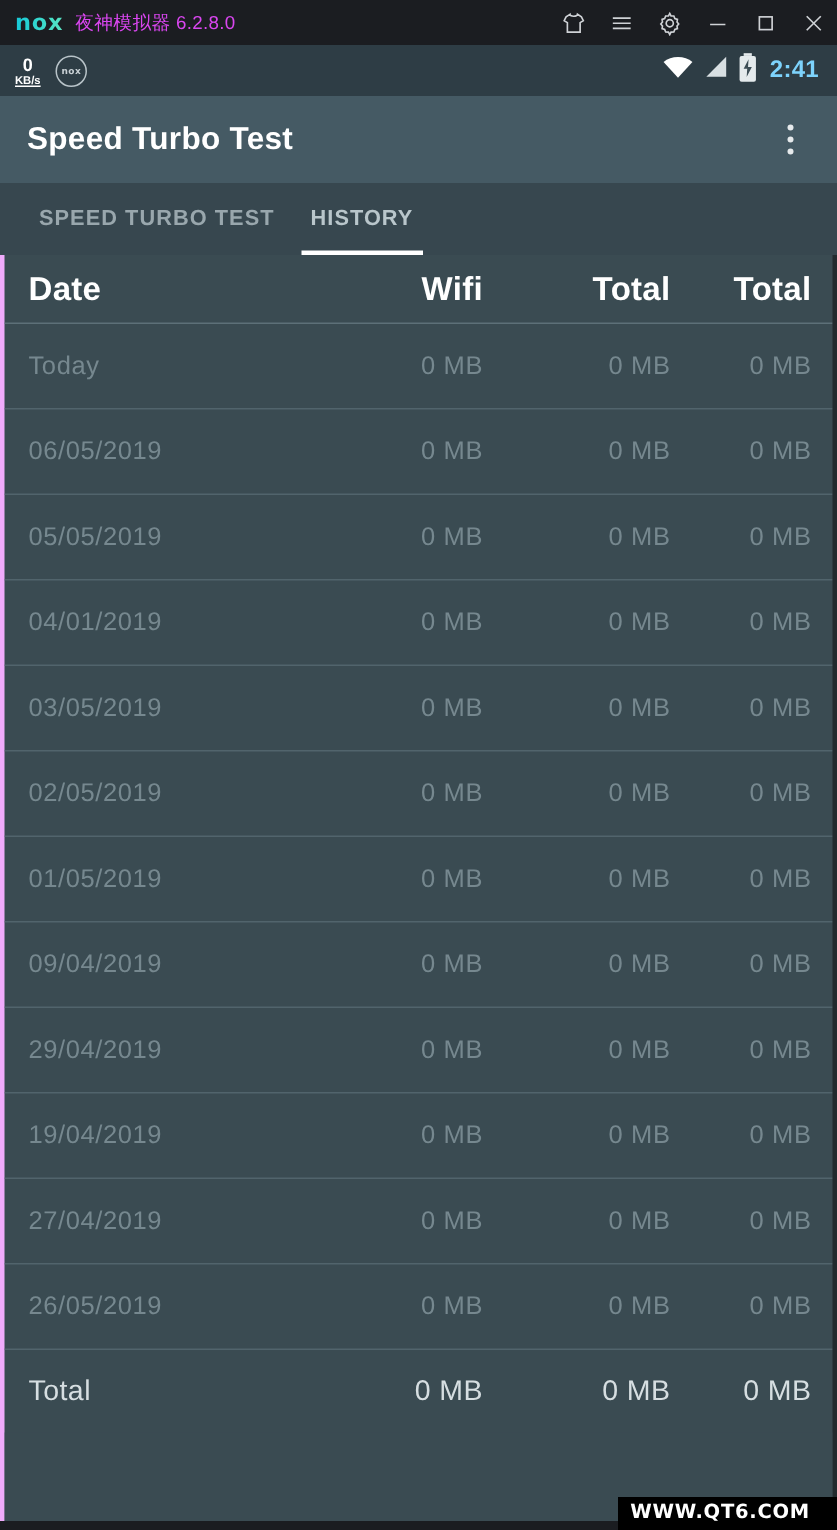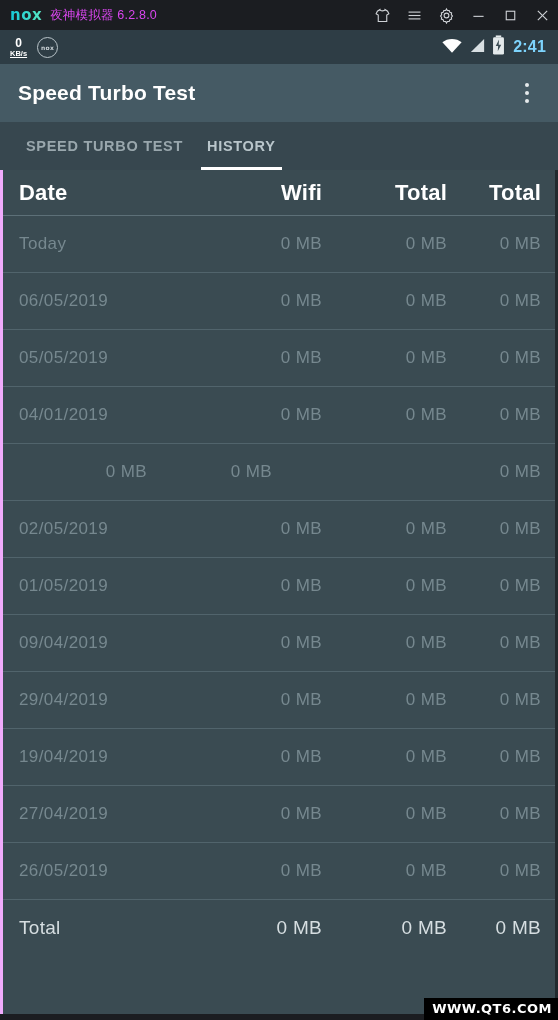--- a/index.html
+++ b/index.html
@@ -240,21 +240,21 @@
   .watermark {
     position: absolute;
     right: 0;
     bottom: 0;
     background: #000000;
     color: #ffffff;
     font-family: "DejaVu Sans", sans-serif;
     font-size: 13px;
     font-weight: bold;
     letter-spacing: 0.5px;
-    padding: 4px 6px 5px 8px;
+    padding: 4px 18px 5px 8px;
     line-height: 1;
   }
 </style>
 </head>
 <body>
 
 <div class="emulator-window">
 
   <div class="titlebar">
     <span class="nox-logo">nox</span>
@@ -375,20 +375,21 @@
       <div class="c-mobile">0 MB</div>
       <div class="c-total">0 MB</div>
     </div>
     <div class="row data-row">
       <div class="c-date">04/01/2019</div>
       <div class="c-wifi">0 MB</div>
       <div class="c-mobile">0 MB</div>
       <div class="c-total">0 MB</div>
     </div>
     <div class="row data-row">
+      <div class="c-date">03/05/2019</div>
       <div class="c-wifi">0 MB</div>
       <div class="c-mobile">0 MB</div>
       <div class="c-total">0 MB</div>
     </div>
     <div class="row data-row">
       <div class="c-date">02/05/2019</div>
       <div class="c-wifi">0 MB</div>
       <div class="c-mobile">0 MB</div>
       <div class="c-total">0 MB</div>
     </div>

